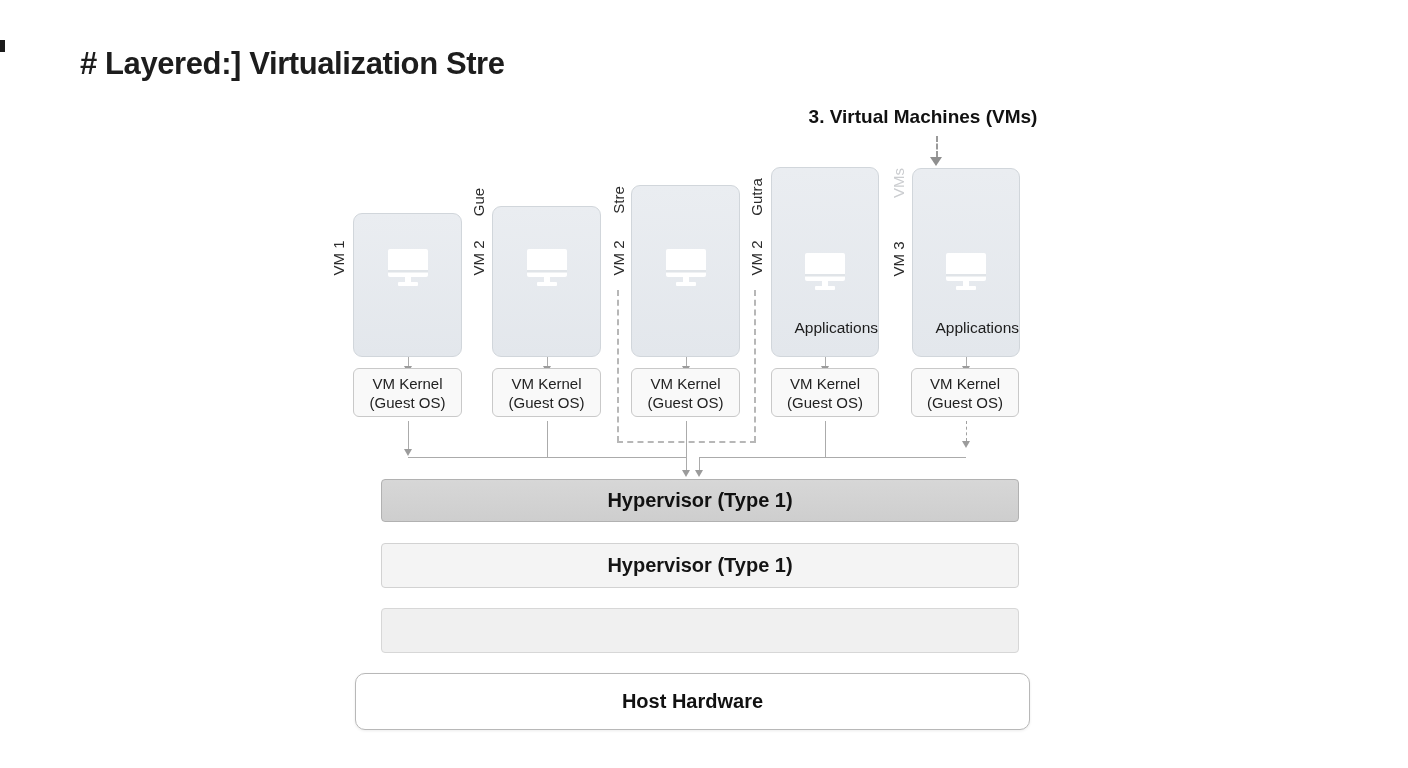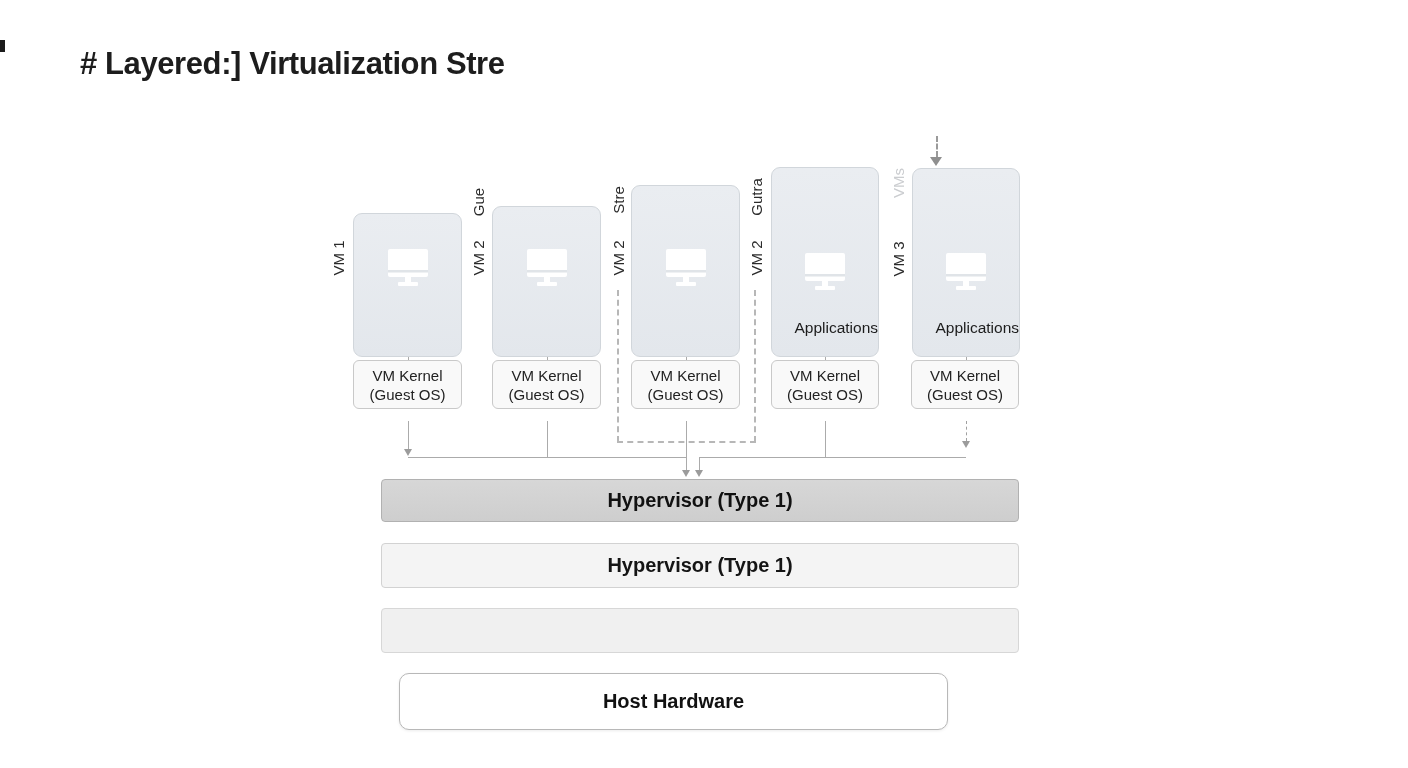--- a/index.html
+++ b/index.html
@@ -58,21 +58,21 @@
   .line-v{width:0;border-left:1.5px solid #ababab;}
   .line-h{height:0;border-top:1.5px solid #ababab;}
   .line-v.dashed{border-left-style:dashed;border-left-color:#a0a0a0;}
   .sm-arr{width:0;height:0;border-left:4.5px solid transparent;border-right:4.5px solid transparent;border-top:7px solid #9b9b9b;}
 
   .a-vk-1{left:408px;} .a-vk-2{left:547px;} .a-vk-3{left:686px;} .a-vk-4{left:825px;} .a-vk-5{left:966px;}
   .vk-line{top:357px;height:9px;}
   .vk-arr{top:366px;margin-left:-4.5px;}
 
   
-  .kernel-box{top:360px;height:49px;background:#f9f9f9;border:1px solid #c9c9c9;border-radius:6px;box-sizing:border-box;
+  .kernel-box{top:368px;height:49px;background:#f9f9f9;border:1px solid #c9c9c9;border-radius:6px;box-sizing:border-box;
     display:flex;flex-direction:column;justify-content:center;text-align:center;font-size:15px;line-height:19px;color:#222;}
   .k1{left:353px;width:109px;} .k2{left:492px;width:109px;} .k3{left:631px;width:109px;}
   .k4{left:771px;width:108px;} .k5{left:911px;width:108px;}
 
   
   .c-k1-drop {left:408px;top:421px;height:28px;}
   .c-k1-arr  {left:403.5px;top:449px;}
   .c-bus-left{left:408px;top:457px;width:279px;}
   .c-k2-drop {left:547px;top:421px;height:36px;}
   .c-k3-drop {left:686px;top:421px;height:49px;}
@@ -82,31 +82,32 @@
   .c-r-arr   {left:694.5px;top:470px;}
   .c-k4-drop {left:825px;top:421px;height:36px;}
   .c-k5-drop {left:966px;top:421px;height:20px;}
   .c-k5-arr  {left:961.5px;top:441px;}
 
   
   .layer{left:381px;width:638px;box-sizing:border-box;border-radius:4px;display:flex;align-items:center;justify-content:center;font-size:20px;}
   .layer-hyp1{top:479px;height:43px;background:linear-gradient(180deg,#d7d7d7,#cecece);border:1px solid #b1b1b1;font-weight:700;color:#111;}
   .layer-hyp2{top:543px;height:45px;background:#f4f4f4;border:1px solid #d2d2d2;font-weight:600;color:#151515;}
   .layer-blank{top:608px;height:45px;background:#f0f0f0;border:1px solid #d7d7d7;}
-  .layer-host{left:355px;width:549px;top:673px;height:57px;background:#ffffff;border:1px solid #b8b8b8;border-radius:10px;
-    font-weight:700;color:#111;box-shadow:0 1px 3px rgba(0,0,0,0.08);margin-left:44px;}
+  .layer-host{left:355px;width:675px;top:673px;height:57px;background:#ffffff;border:1px solid #b8b8b8;border-radius:10px;
+    font-weight:700;color:#111;box-shadow:0 1px 3px rgba(0,0,0,0.08);}
 </style>
 </head>
 <body>
 
 <div class="stage">
 
   <div class="abs corner-mark"></div>
 
   <div class="abs page-title"># Layered:] Virtualization Stre</div>
+  <div class="abs section-title">3. Virtual Machines (VMs)</div>
 
   <div class="abs top-dash-line"></div>
   <div class="abs arr-down top-dash-arrow"></div>
 
   <div class="abs vm-box vm1">
     <svg class="monitor" width="46" height="40" viewBox="0 0 46 40">
       <rect x="3" y="0" width="40" height="28" rx="2" fill="#ffffff"></rect>
         <rect x="3" y="21" width="40" height="2.5" fill="#e0e4e8"></rect>
       <rect x="20" y="28" width="6" height="5" fill="#ffffff"></rect>
         <rect x="13" y="33" width="20" height="4" rx="1" fill="#ffffff"></rect>

